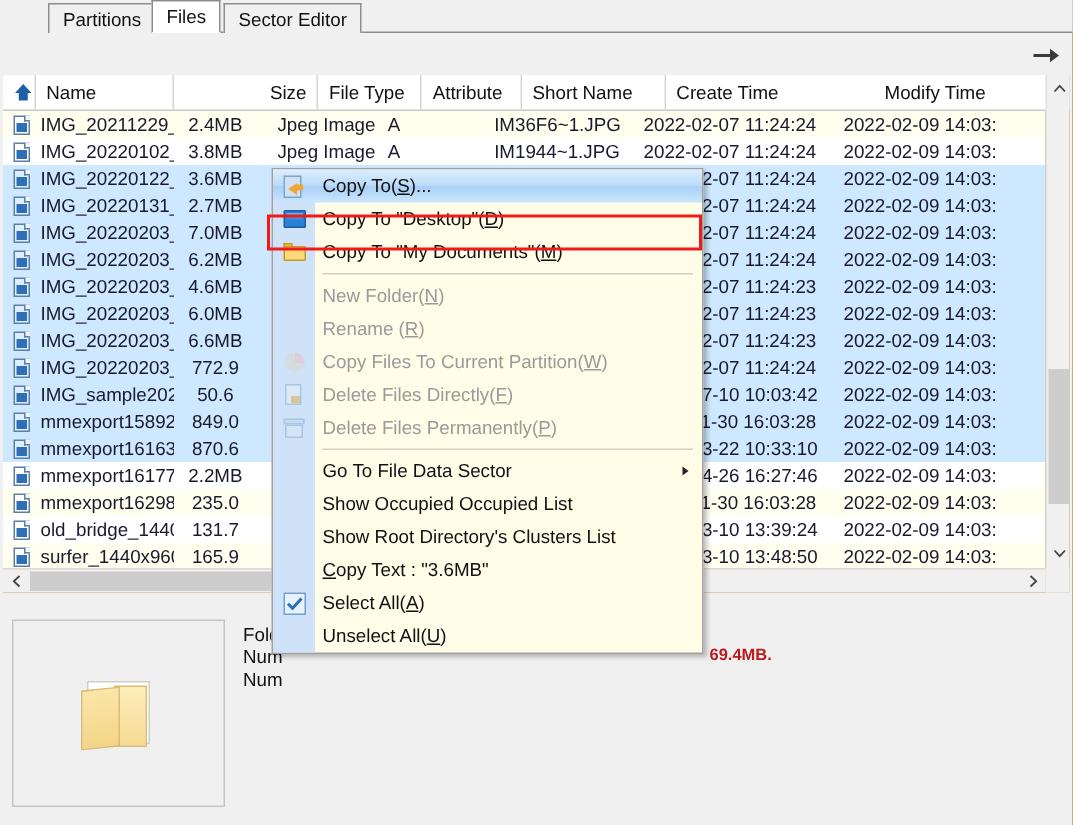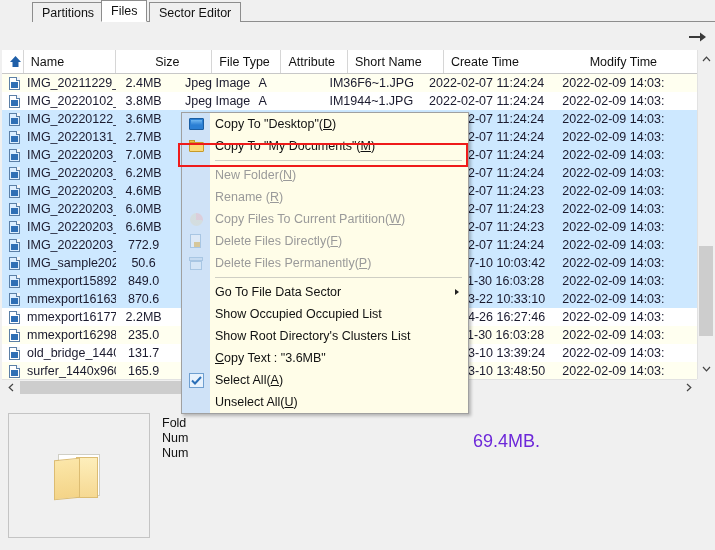--- a/index.html
+++ b/index.html
@@ -77,21 +77,21 @@
     position:absolute;left:0;top:0;width:711px;height:24px;
     background:#fff;border-bottom:1px solid #c8c8c8;box-sizing:border-box;
     display:flex;align-items:stretch;
   }
   .hdr .cell{
     position:relative;display:flex;align-items:center;
     font-size:12.5px;color:#111;box-sizing:border-box;
     border-right:1px solid #d6d6d6;
     padding-left:7px;white-space:nowrap;overflow:hidden;
   }
-  .hdr .cell.r{padding-right:7px;padding-left:0;margin-left:39px;}
+  .hdr .cell.r{justify-content:flex-end;padding-right:7px;padding-left:0;margin-left:39px;}
   .sortmark{
     width:24px;display:flex;align-items:center;justify-content:center;
     border-right:none;
   }
   .sortmark svg{display:block;}
 
   .rows{
     position:absolute;left:0;top:24px;width:695px;height:305px;overflow:hidden;
   }
   .row{
@@ -653,25 +653,35 @@
           </div>
         <div class="right"></div>
         <div class="front"></div>
       </div>
     </div>
     <div class="detail-text">
       <div>Fold</div>
       <div>Num</div>
       <div>Num</div>
     </div>
-    <div style="position:absolute;left:471px;top:31px;font-size:18px;color:#6d28d9;">69.4MB.</div>
+    <div style="position:absolute;left:471px;top:31px;font-size:11px;color:#b91c1c;font-weight:bold;">69.4MB.</div>
   </div>
 
   <div class="ctxmenu" id="ctxmenu">
     <div class="gutter"></div>
+      <div class="mi hl">
+        <span class="ico">
+          <span class="ic-copyto">
+            <span class="pg"></span>
+            <span class="ar"></span>
+            <span class="ar2"></span>
+          </span>
+        </span>
+        <span class="lbl">Copy To(<u>S</u>)...</span>
+      </div>
       <div class="mi">
         <span class="ico">
           <span class="ic-desktop"></span>
         </span>
         <span class="lbl">Copy To "Desktop"(<u>D</u>)</span>
       </div>
       <div class="mi">
         <span class="ico">
           <span class="ic-mydocs">
             <span class="t"></span>

